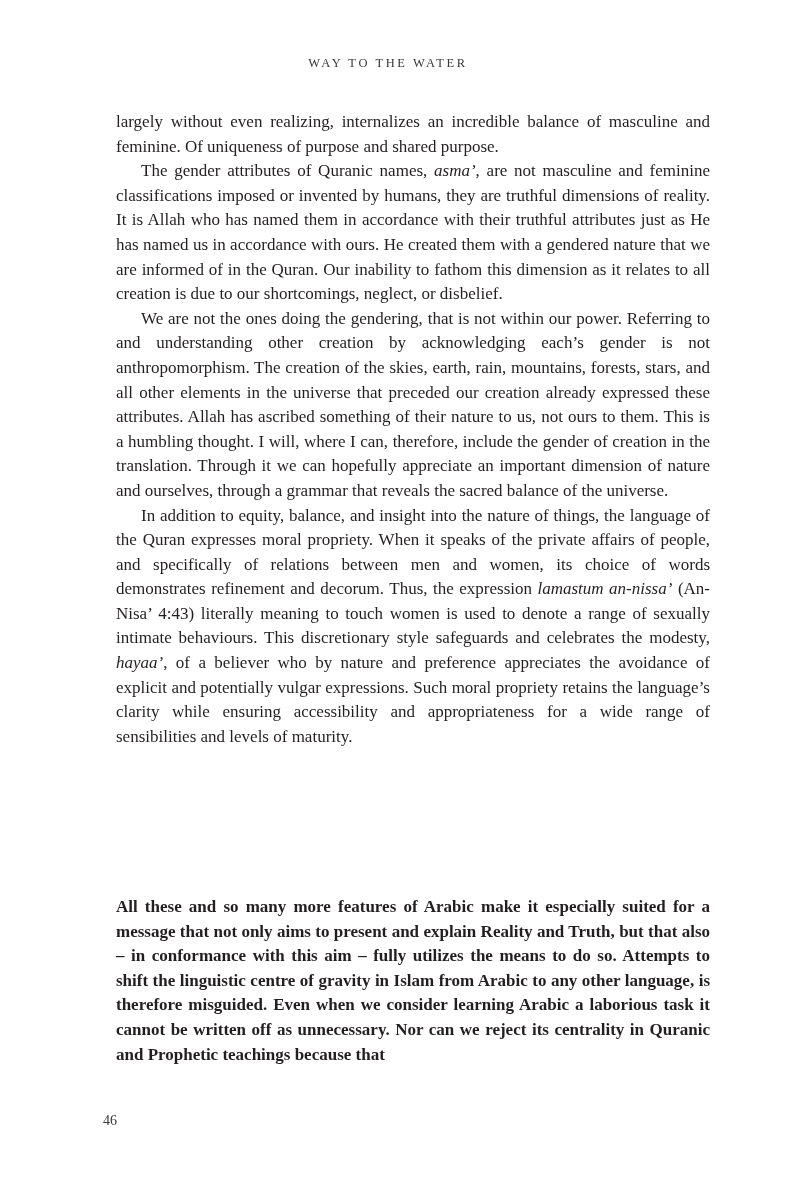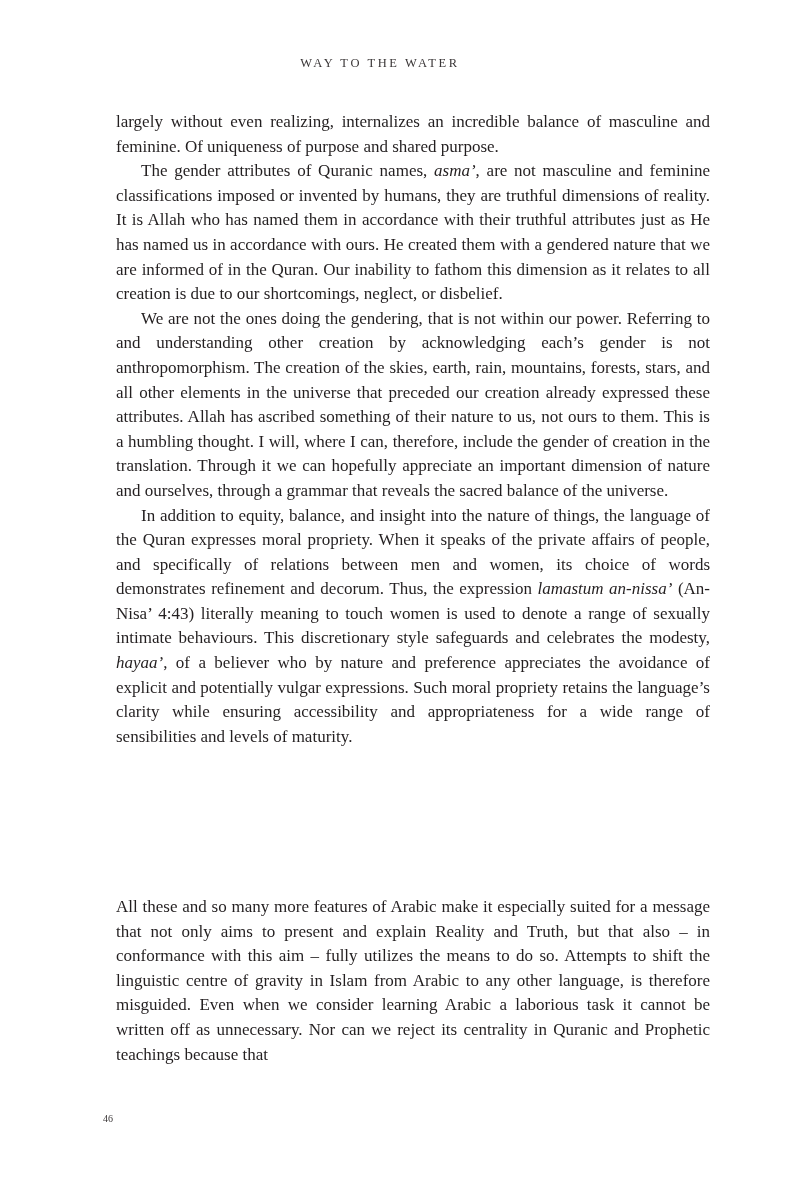--- a/index.html
+++ b/index.html
@@ -11,51 +11,51 @@
       width: 800px;
       height: 1200px;
       position: relative;
       overflow: hidden;
       font-family: "Liberation Serif", "DejaVu Serif", serif;
       color: #231f20;
     }
     .running-head {
       position: absolute;
       top: 56px;
-      left: 8px;
+      left: 16px;
       width: 744px;
       text-align: center;
       font-size: 12.5px;
       letter-spacing: 2.6px;
       color: #3a3637;
     }
     .text-block {
       position: absolute;
       left: 116px;
       width: 594px;
       font-size: 17px;
       line-height: 24.6px;
       text-align: justify;
       hyphens: manual;
     }
     .block-a { top: 110px; }
-    .block-b { top: 895px; }
+    .block-b { top: 895px; font-weight: bold; }
     .text-block p {
       margin: 0;
     }
     .text-block p.indent {
       text-indent: 25px;
     }
     .text-block em {
     }
     .folio {
       position: absolute;
       left: 103px;
       top: 1113px;
-      font-size: 10px;
+      font-size: 14px;
       color: #3a3637;
     }
   </style>
 </head>
 <body>
 
 <div class="running-head">WAY TO THE WATER</div>
 
 <div class="text-block block-a">
   <p><span>largely without even realizing, internalizes an incredible balance of masculine and feminine. Of uniqueness of purpose and shared purpose.</span></p>

